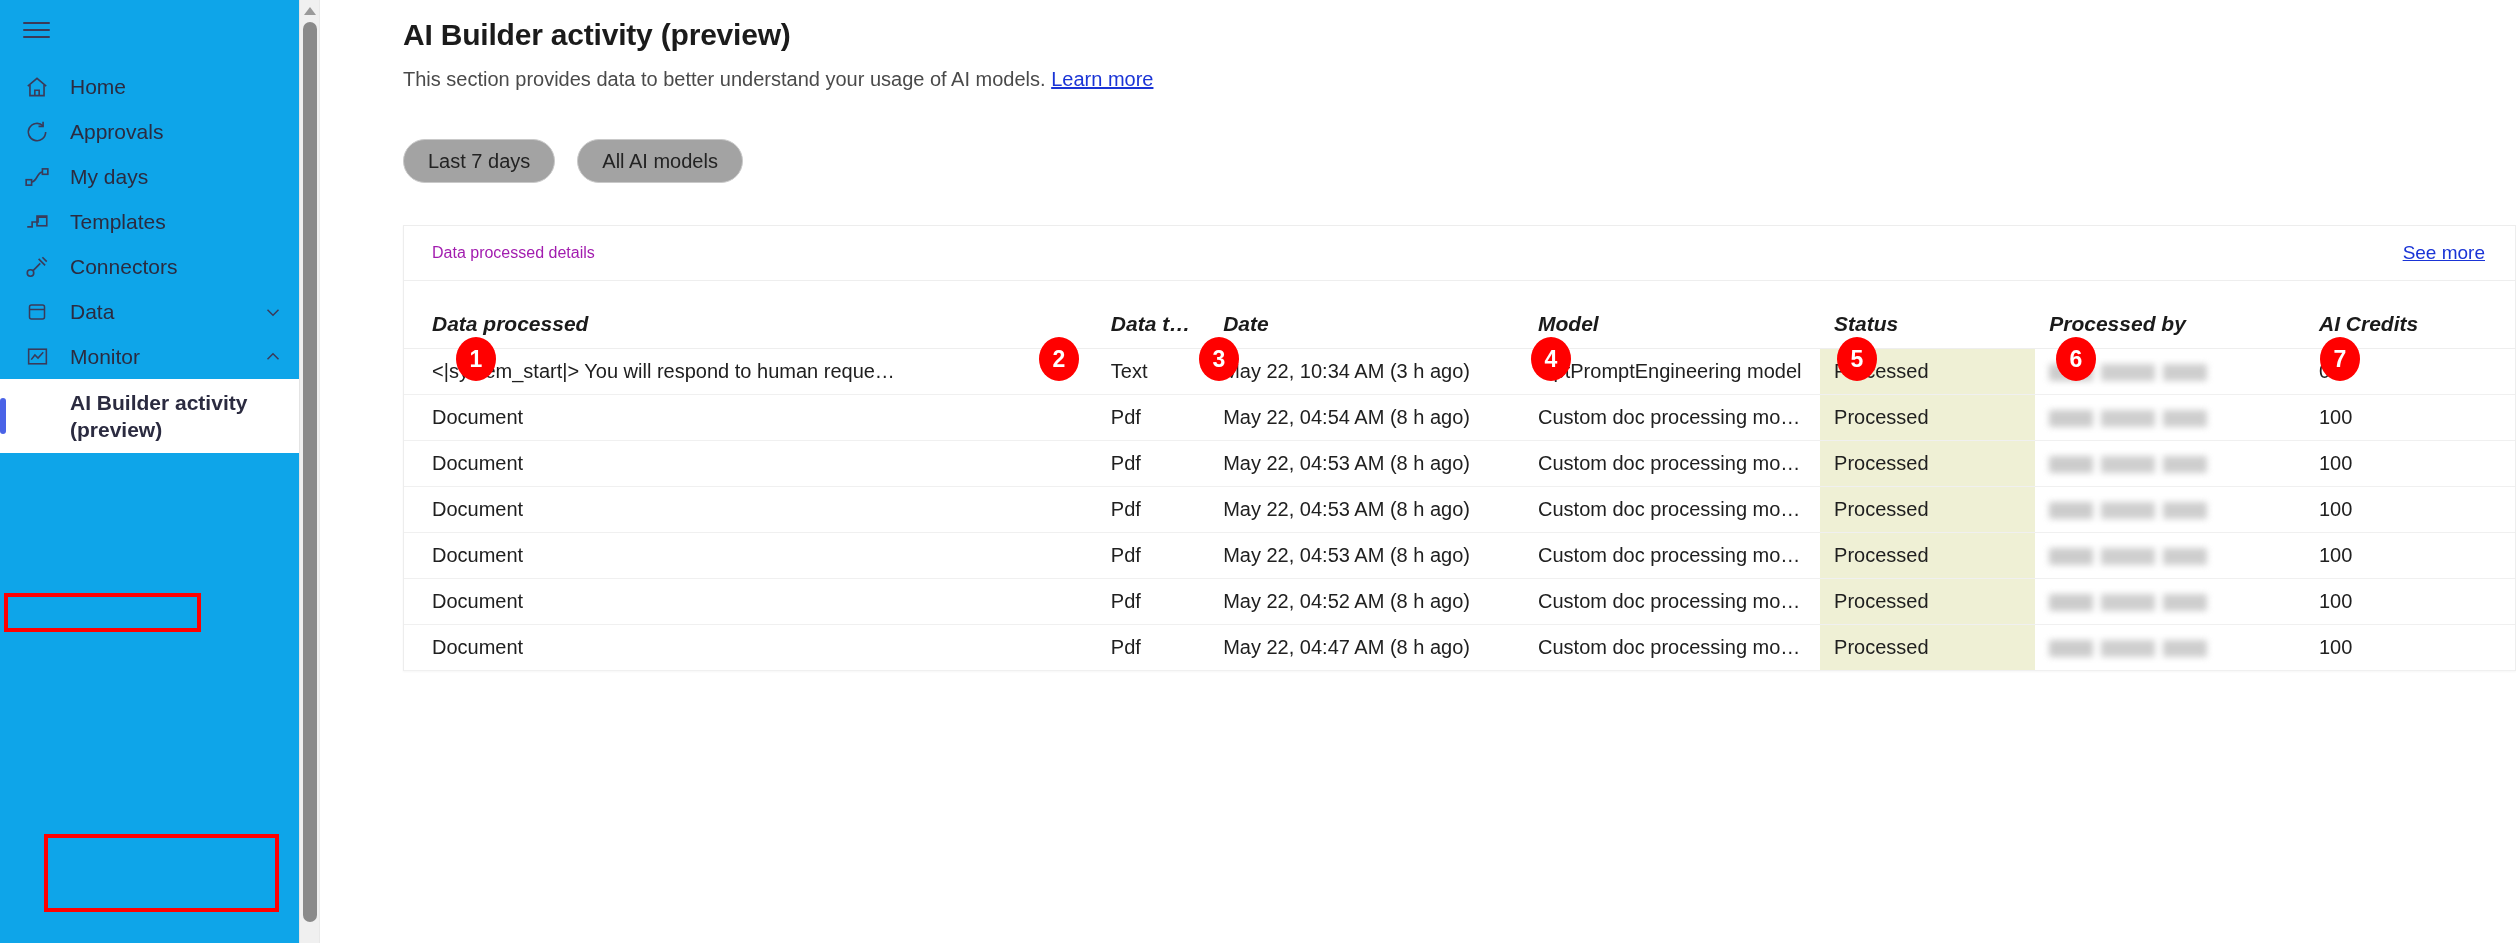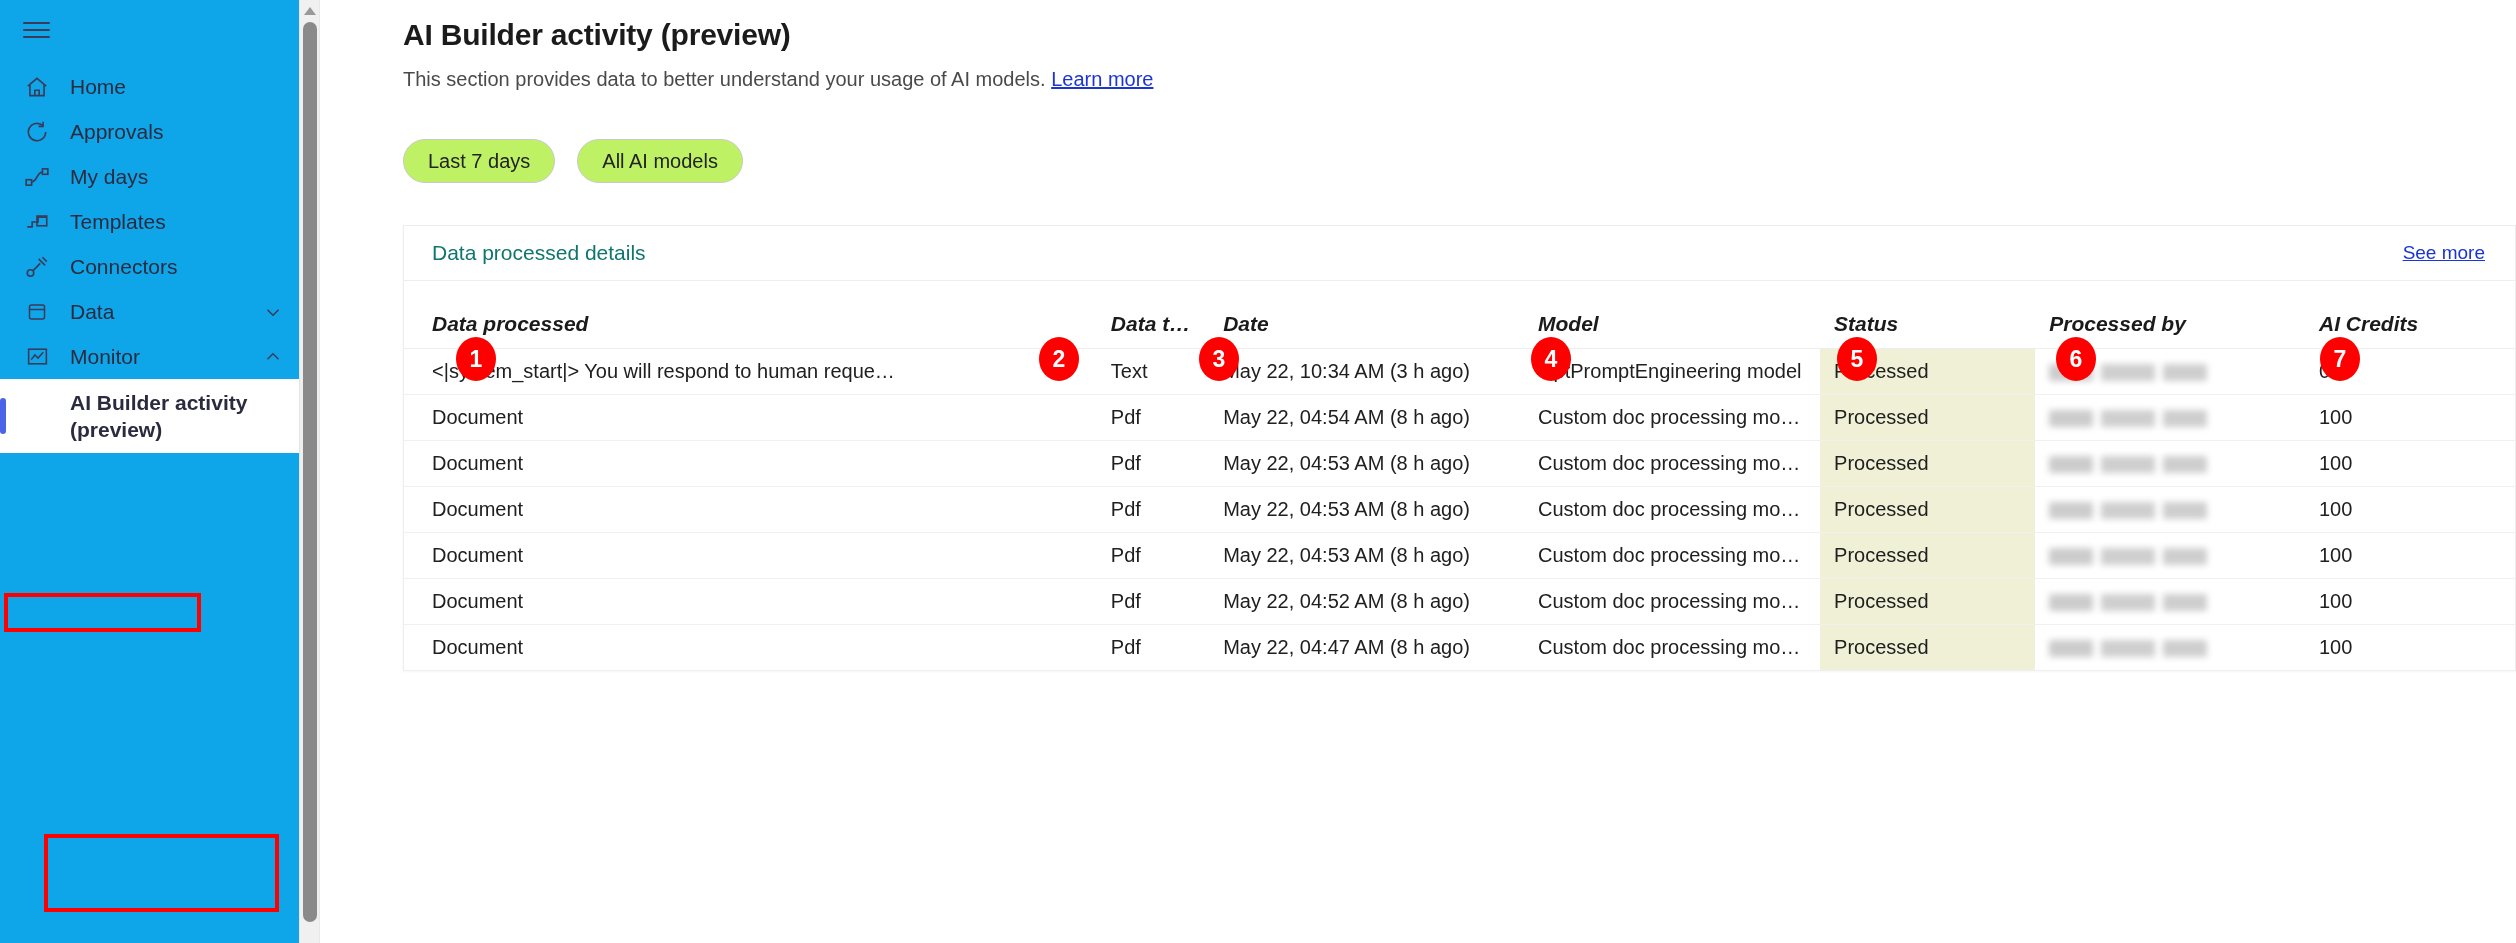--- a/index.html
+++ b/index.html
@@ -109,41 +109,41 @@
   .page-sub {
     margin-top: 16px; font-size: 20px; color: #4a4a4a;
   }
   .page-sub a { color: #1a34d6; text-decoration: underline; }
 
   .pills { display: flex; gap: 22px; margin-top: 48px; }
   .pill {
     border: 1px solid #c9c9c9; border-radius: 22px;
     height: 44px; padding: 0 24px;
     display: flex; align-items: center;
-    font-size: 20px; color: #232323; background: #bef264; cursor: pointer;
+    font-size: 20px; color: #232323; background: #a3a3a3; cursor: pointer;
     white-space: nowrap;
   }
 
   .card {
     position: relative;
     margin-top: 42px;
     margin-right: 0;
     width: 2113px;
     border: 1px solid #ededed;
     border-bottom: none;
     background: #ffffff;
     box-shadow: 0 1px 2px rgba(0,0,0,.04);
   }
   .card-head {
     position: relative;
     height: 54px;
     display: flex; align-items: center;
     padding: 0 30px 0 28px;
   }
-  .card-title { font-size: 21px; color: #0f766e; }
+  .card-title { font-size: 16px; color: #a21caf; }
   .see-more {
     margin-left: auto; font-size: 19px; color: #1a34d6;
     text-decoration: underline; cursor: pointer;
   }
 
   table.grid { width: 100%; border-collapse: collapse; table-layout: fixed; }
   table.grid th, table.grid td {
     text-align: left; font-weight: normal;
     font-size: 20px; color: #202020;
     padding: 0 14px;

